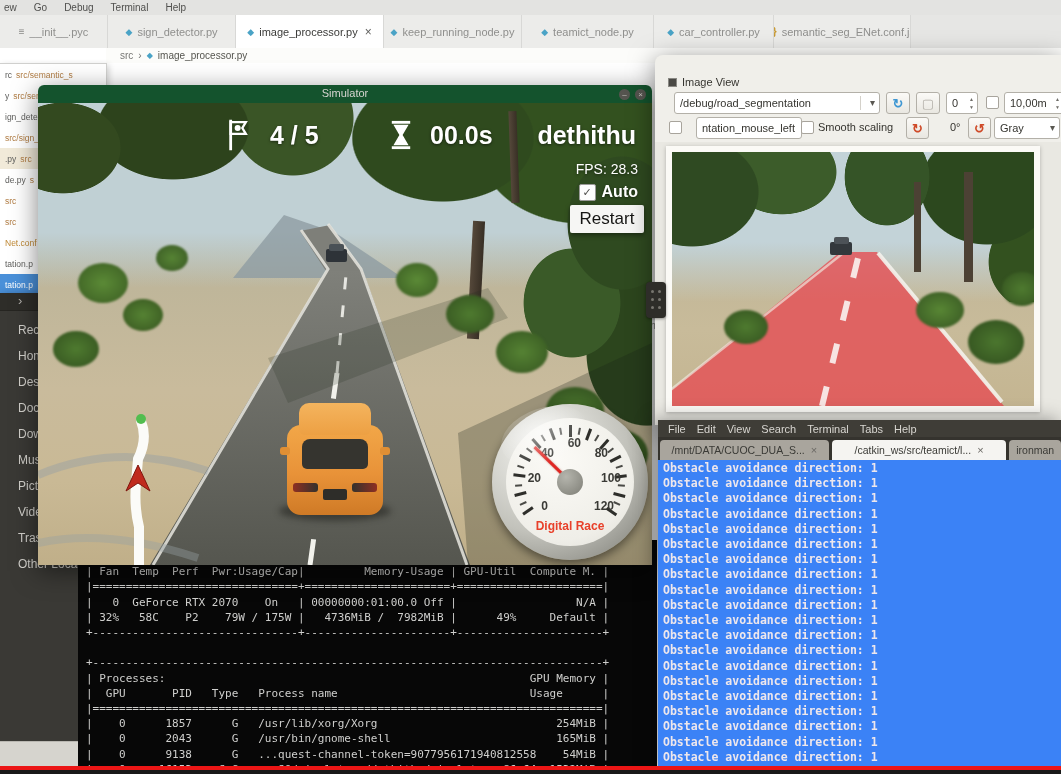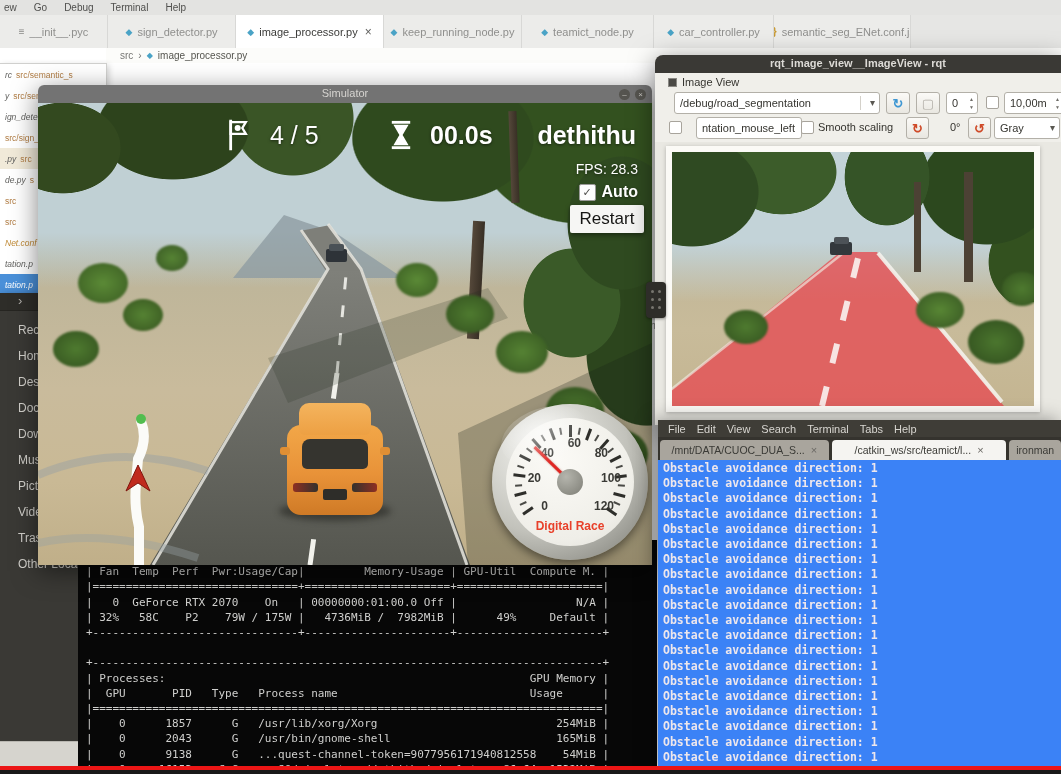--- a/index.html
+++ b/index.html
@@ -26,42 +26,42 @@
   #vsc-code{left:106px;top:63px;width:955px;height:35px;background:#fff;font-family:"DejaVu Sans Mono",monospace;
     font-size:11.5px;line-height:15px;white-space:pre;}
   .cline{display:flex;}
   .lnum{width:26px;text-align:right;color:#9b9b99;margin-right:14px;}
   .kw{color:#2a7ab0;}
   .codetx{color:#4b4b49;}
   
   #quickopen{left:0;top:63px;width:106px;background:#ffffff;border:1px solid #d0d0ce;border-left:none;
     box-shadow:2px 2px 6px rgba(0,0,0,.18);font-size:8.5px;}
   .qrow{height:21px;display:flex;align-items:center;gap:4px;padding-left:5px;overflow:hidden;white-space:nowrap;}
-  .qrow .qa{color:#5f5f5d;font-style:italic;}
+  .qrow .qa{color:#5f5f5d;}
   .qrow .qb{color:#b07c43;}
   .qrow.cream{background:#f1ead9;}
   .qrow.blue{background:#4a90d9;}
   .qrow.blue .qa{color:#fff;}
   .qrow.accent .qa{color:#c08a36;}
   .frag{color:#8a8a85;font-size:10px;}
   
   #filemanager{left:0;top:293px;width:108px;height:448px;background:#3a3935;box-shadow:2px 3px 10px rgba(0,0,0,.4);}
   #fm-header{position:absolute;left:0;top:0;width:100%;height:17px;background:#2e2d29;border-bottom:1px solid #262521;}
   #fm-chevron{position:absolute;left:18px;top:0px;color:#b0aeaa;font-size:13px;}
   #fm-items{position:absolute;left:0;top:24px;width:100%;}
   .fmrow{height:26px;line-height:26px;padding-left:18px;color:#d2d0cb;font-size:12px;white-space:nowrap;overflow:hidden;}
   #fm-bottomstrip{left:0;top:741px;width:78px;height:28px;background:#d6d4ce;border-top:1px solid #b9b7b1;}
   
   #gputerm{left:78px;top:540px;width:579px;height:234px;background:#070707;overflow:hidden;}
   #gputerm pre{position:absolute;left:8px;top:9px;margin:0;font-family:"DejaVu Sans Mono",monospace;
     font-size:11px;line-height:15.2px;color:#cfcfcd;}
   
   #simwin{left:38px;top:85px;width:614px;height:480px;border-radius:6px 6px 0 0;
     box-shadow:0 6px 26px rgba(0,0,0,.5);overflow:hidden;}
-  #sim-titlebar{position:absolute;left:0;top:0;width:100%;height:18px;background:#737373;}
+  #sim-titlebar{position:absolute;left:0;top:0;width:100%;height:18px;background:#14532d;}
   #sim-title{position:absolute;left:0;right:0;top:2px;text-align:center;color:#d6d4d0;font-size:11px;}
   .winbtn{position:absolute;top:4px;width:11px;height:11px;border-radius:50%;background:#55544f;color:#c9c7c2;
     font-size:8px;line-height:11px;text-align:center;}
   #sim-min{right:22px;} #sim-close{right:6px;}
   #sim-scene{position:absolute;left:0;top:18px;width:614px;height:462px;overflow:hidden;
     background:linear-gradient(180deg,#b7c3c4 0%,#aeb2a2 18%,#bfb69a 40%,#c9bb9c 62%,#c9b995 82%,#c0af89 100%);}
   #sim-canopy{position:absolute;left:0;top:0;width:614px;height:185px;
     background:
       radial-gradient(95px 75px at 25px 45px,#33491f 60%,transparent 61%),
       radial-gradient(125px 85px at 135px 25px,#2d431c 60%,transparent 61%),
@@ -79,21 +79,21 @@
       radial-gradient(100px 120px at 185px 250px,#2c451d 60%,transparent 61%);}
   .trunk{position:absolute;background:linear-gradient(90deg,#55483a,#382f25);}
   #trunk1{left:432px;top:118px;width:12px;height:118px;transform:rotate(3deg);}
   #trunk2{left:472px;top:8px;width:8px;height:92px;transform:rotate(-2deg);}
   .bush{position:absolute;border-radius:50%;filter:blur(1px);}
   #sim-svg{position:absolute;left:0;top:0;}
   
   .hudtxt{color:#fff;text-shadow:0 1px 3px rgba(0,0,0,.55);}
   #hud-score{left:22px;top:8px;font-size:38px;font-weight:bold;}
   #hud-flag{left:188px;top:14px;}
-  #hud-wp{left:232px;top:18px;font-size:25px;font-weight:normal;}
+  #hud-wp{left:232px;top:18px;font-size:25px;font-weight:bold;}
   #hud-hg{left:350px;top:14px;}
   #hud-time{left:392px;top:18px;font-size:25px;font-weight:bold;}
   #hud-team{right:16px;top:18px;font-size:25px;font-weight:bold;}
   #hud-fps{right:14px;top:58px;font-size:14px;}
   #hud-autorow{right:14px;top:80px;display:flex;align-items:center;gap:6px;}
   #hud-autocb{width:15px;height:15px;background:#fdfdfd;border:1px solid #9a9a98;border-radius:2px;
     color:#4c4c4a;font-size:11px;line-height:15px;text-align:center;}
   #hud-autolabel{font-size:16px;font-weight:bold;}
   #hud-restart{right:8px;top:102px;width:74px;height:28px;background:#f6f6f4;border-radius:2px;
     box-shadow:0 2px 5px rgba(0,0,0,.45);color:#161614;font-size:17px;display:flex;align-items:center;justify-content:center;}
@@ -490,23 +490,20 @@
           <div id="needle" style="transform: rotate(-45.8deg);"></div>
           <div id="hub"></div>
           <div id="gauge-brand">Digital Race</div>
         </div>
         <div id="gauge-glare"></div>
       </div>
     </div>
   </div>
 
   <div class="abs" id="rqtwin">
-    <div id="rqt-titlebar">
-      <div id="rqt-title">rqt_image_view__ImageView - rqt</div>
-    </div>
     <div id="rqt-paneltitle">
       <span id="rqt-panelicon"></span>
       <span>Image View</span>
     </div>
 
     <div class="rqfield" style="left:19px;top:37px;width:206px;">
       <span>/debug/road_segmentation</span>
       <span class="combo-sep"></span>
       <span class="combo-arrow">▾</span>
     </div>

